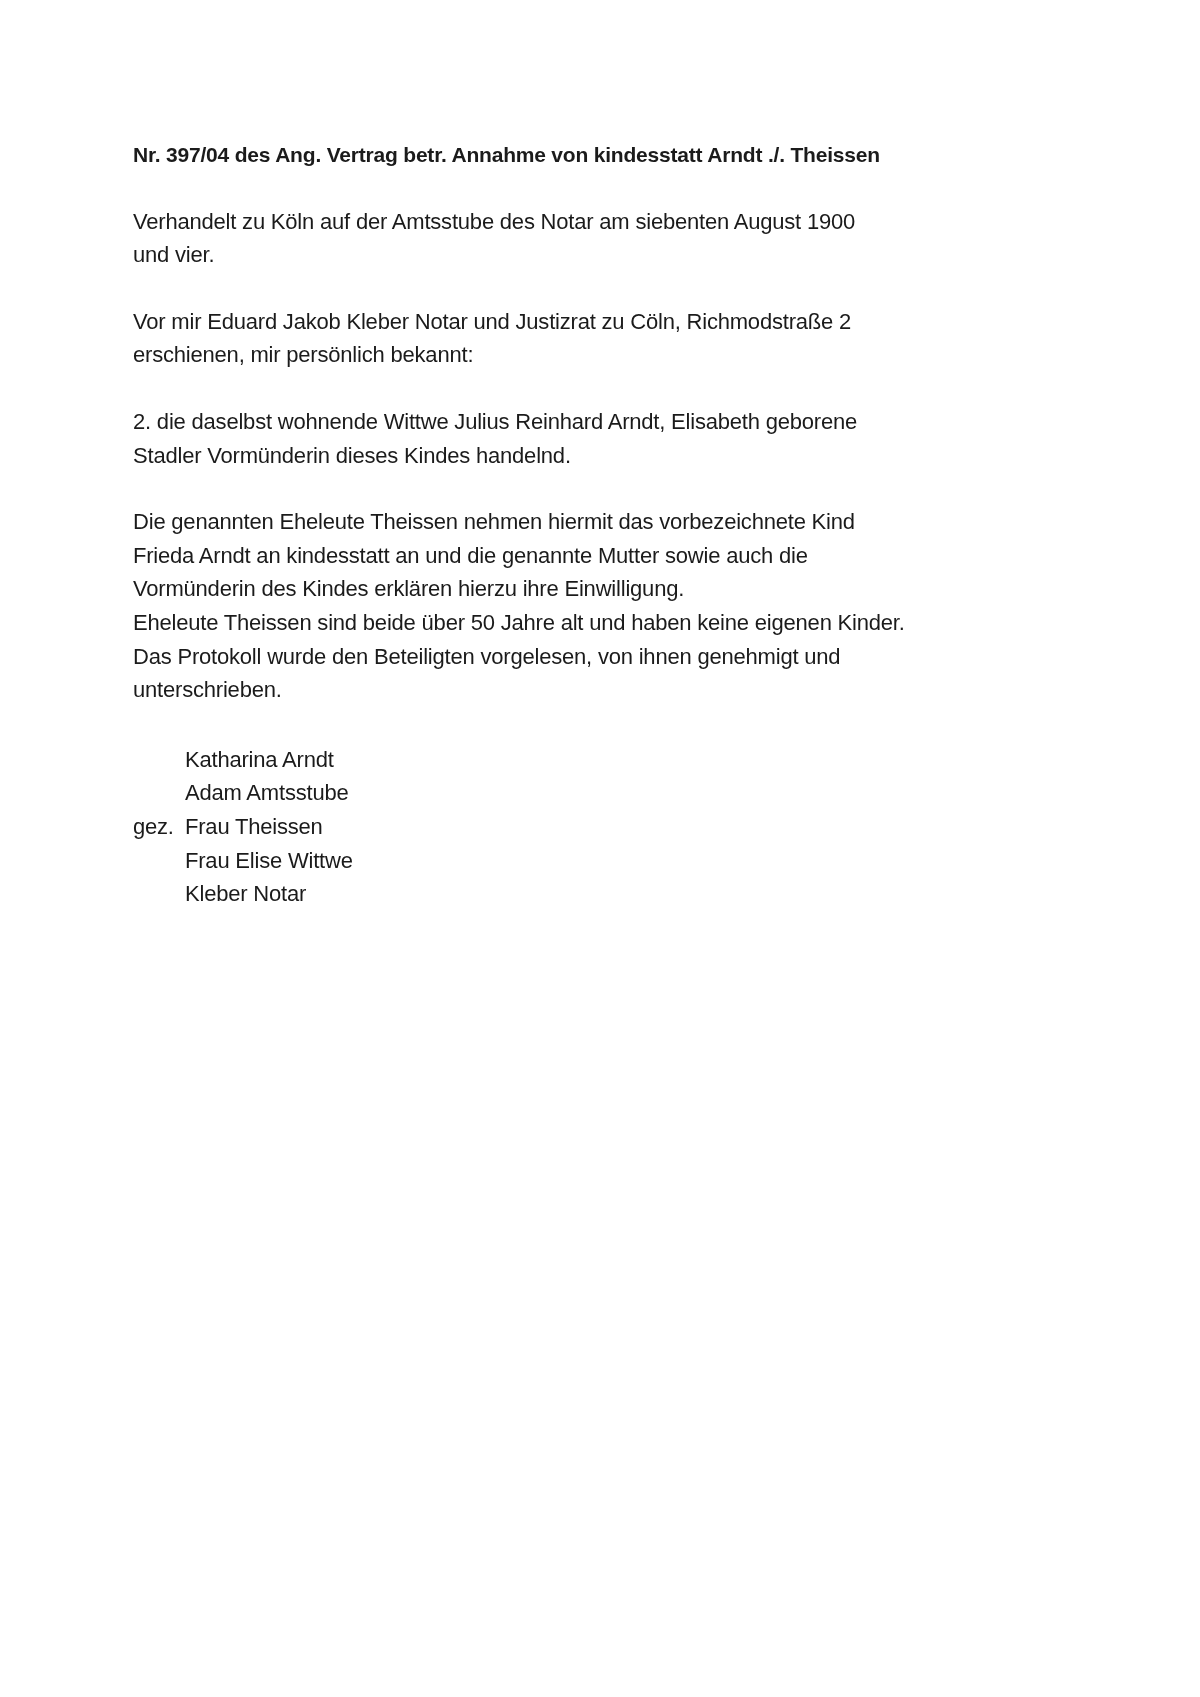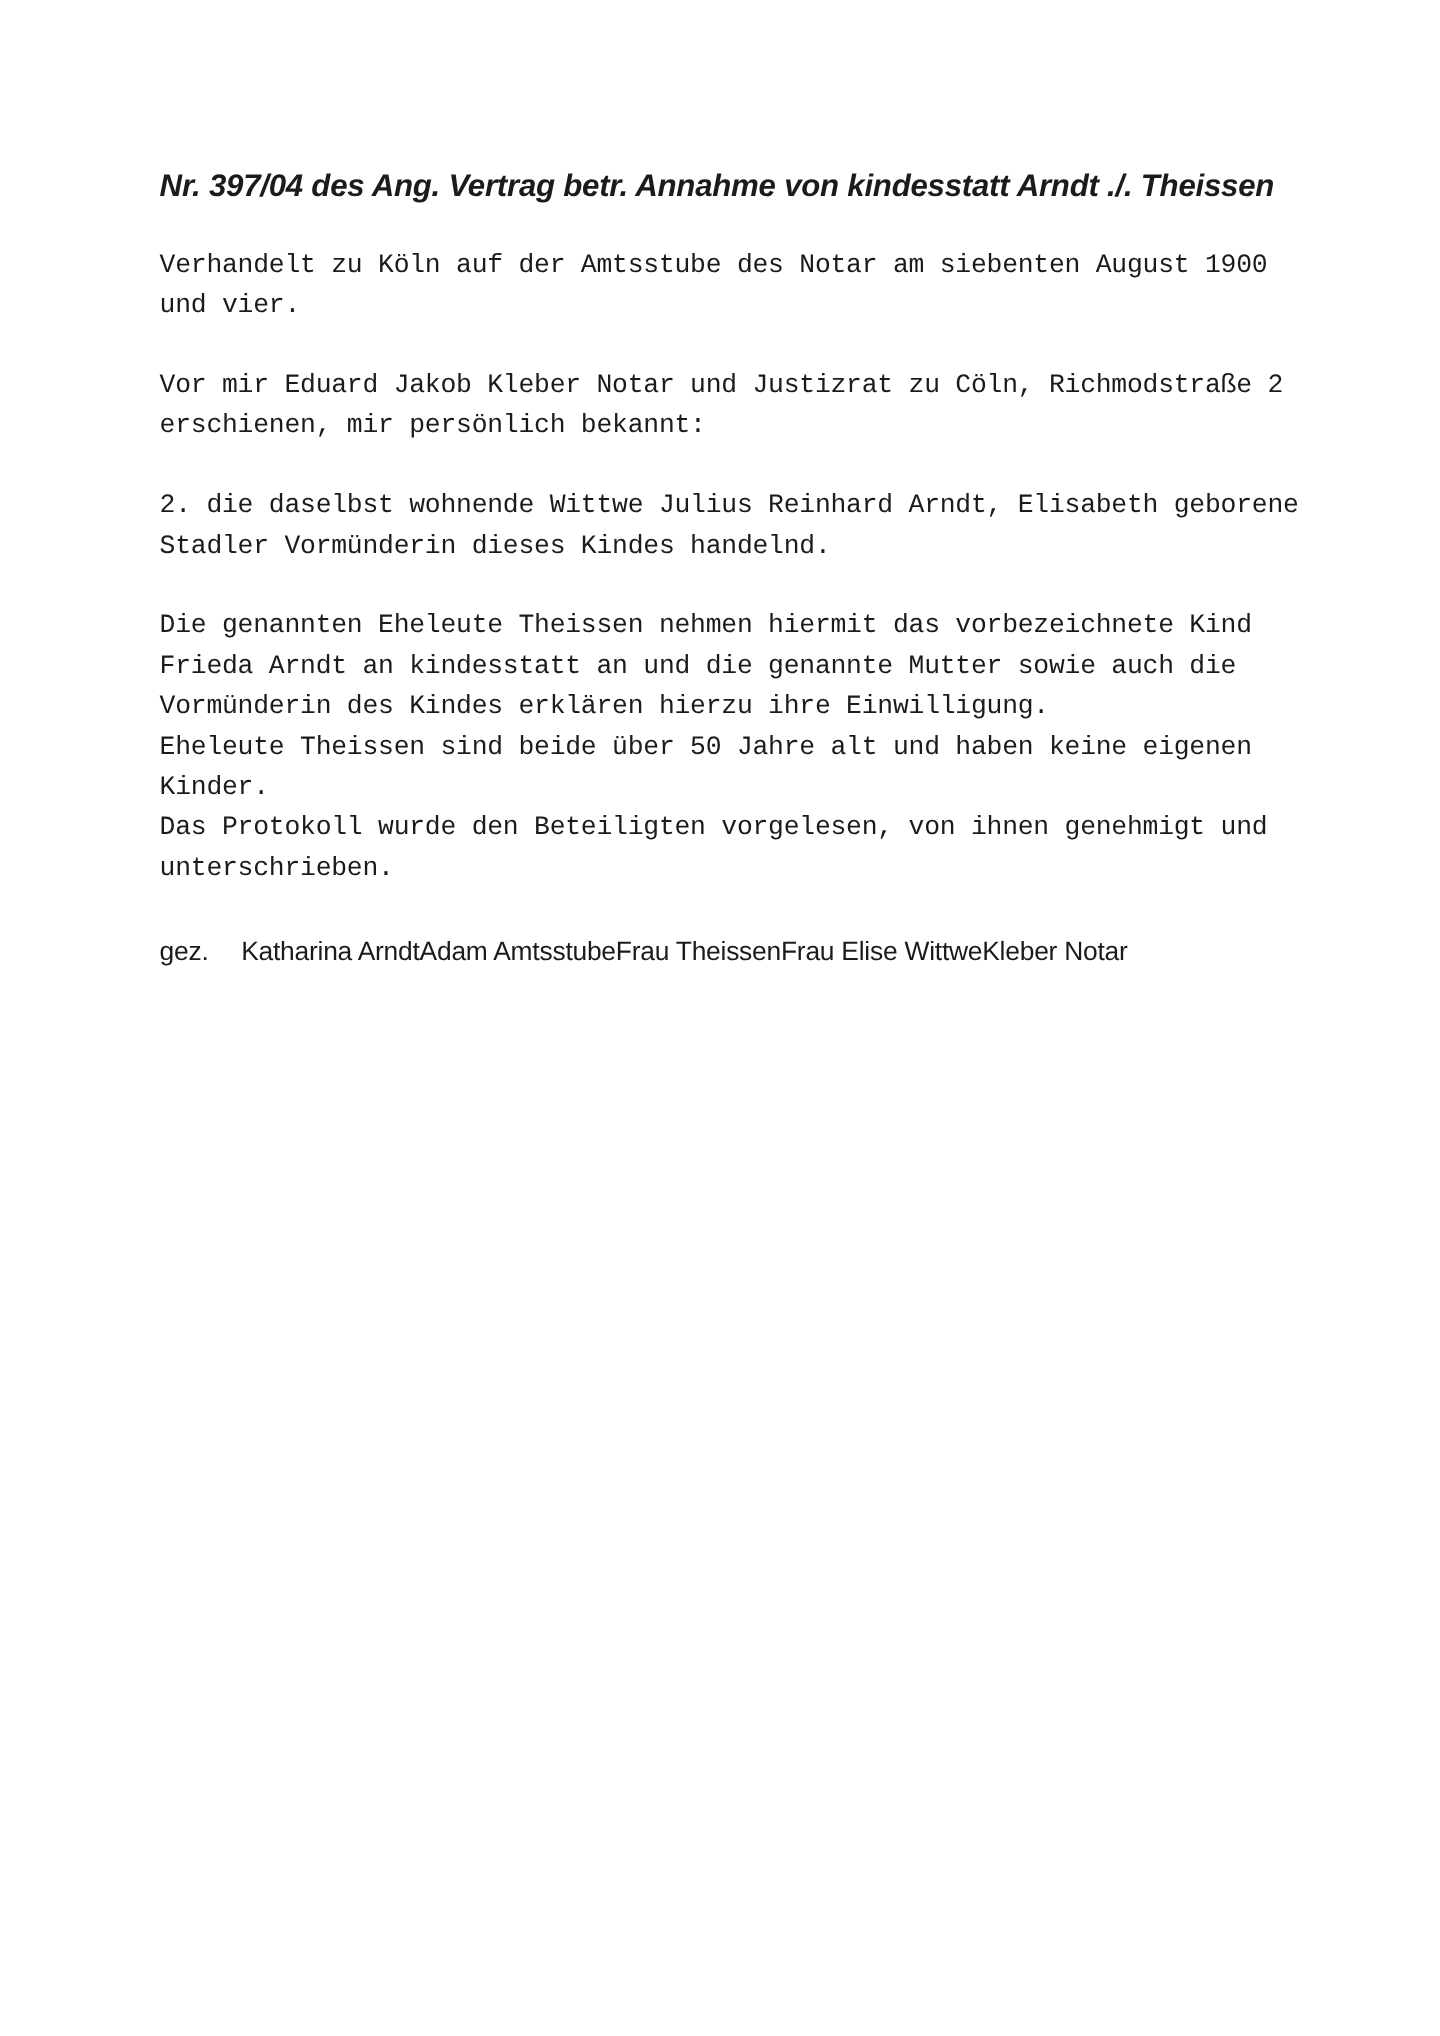--- a/index.html
+++ b/index.html
@@ -23,45 +23,42 @@
     padding: 138px 100px 0 133px;
   }
   .content {
     width: 960px;
     font-size: 22px;
     line-height: 33.6px;
     letter-spacing: -0.2px;
   }
   .doc-title {
     margin: 0 0 33px 0;
-    font-size: 26px;
+    font-size: 21px;
     line-height: 33.6px;
     font-weight: 700;
     white-space: pre-line;
-    font-style: italic;
   }
   .para {
     margin: 0 0 33px 0;
     white-space: pre-line;
-    font-family: Liberation Mono, monospace;
   }
   .signature-block {
     display: flex;
     flex-direction: row;
     align-items: center;
     margin-top: 36px;
   }
   .signature-prefix {
     flex: 0 0 auto;
     width: 52px;
   }
   .signature-names {
     display: flex;
-    flex-direction: row;
-    margin-left: 16px;
+    flex-direction: column;
   }
   .signature-name {
     display: block;
   }
 </style>
 </head>
 <body>
 
 <div class="page">
   <div class="content">

